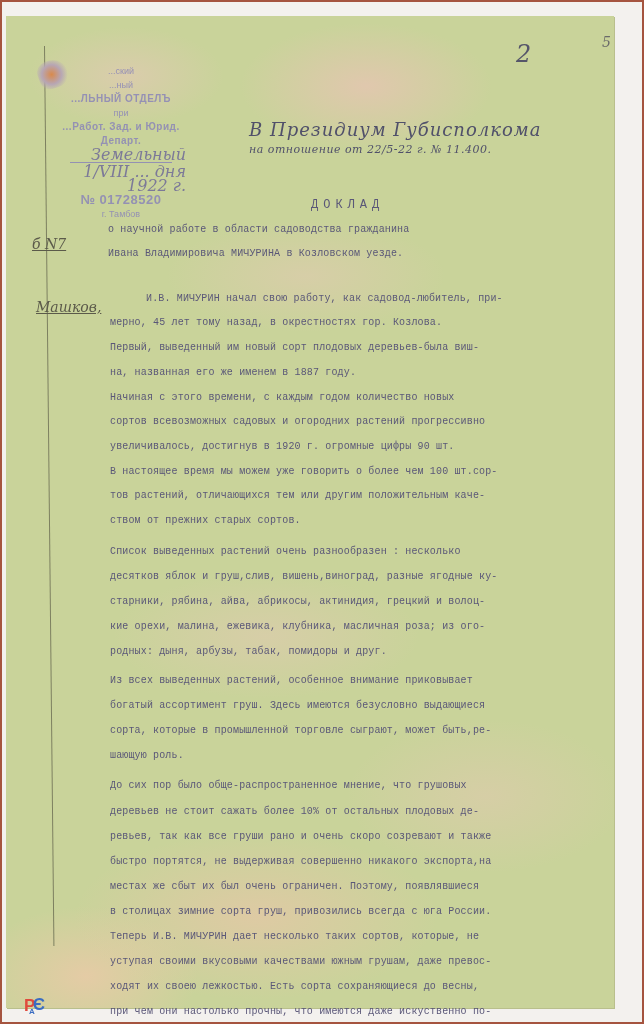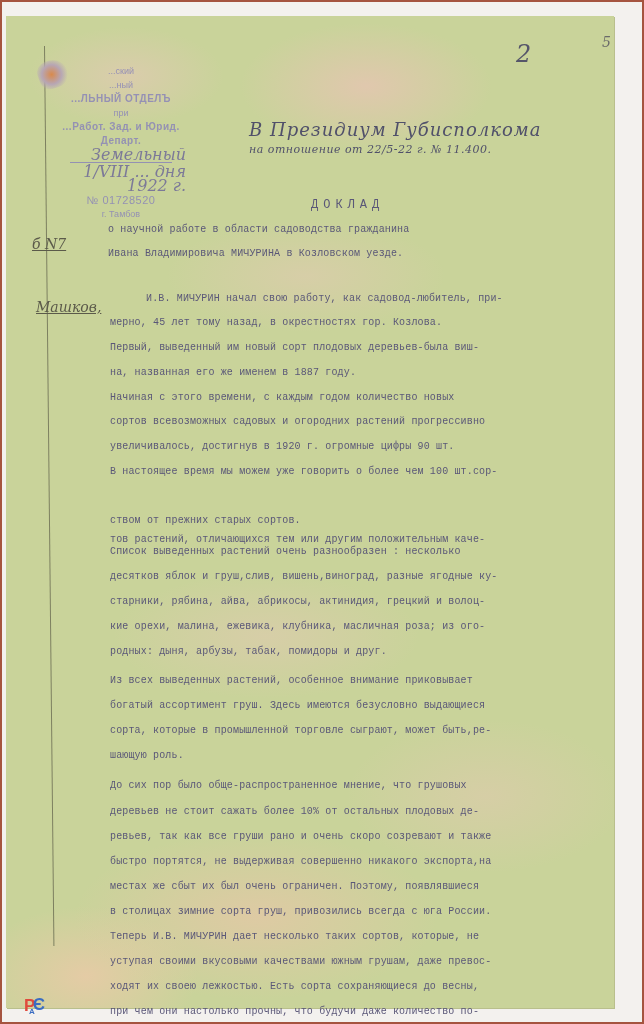--- a/index.html
+++ b/index.html
@@ -37,21 +37,21 @@
       transform: rotate(-20deg);
     }
     .stamp {
       position: absolute; left: 50px; top: 48px; width: 130px;
       color: #8b86b8; font-family: "Liberation Sans", sans-serif;
       font-size: 9px; line-height: 14px; text-align: center; opacity: 0.85;
     }
     .stamp .bold { font-weight: bold; font-size: 10px; letter-spacing: 0.5px; }
     .stamp .hand { font-family: "DejaVu Serif", serif; font-style: italic; color: #6f6a98; font-size: 16px; text-align: right; }
     .stamp .line { border-bottom: 1px solid #8b86b8; margin: 0 14px 2px; }
-    .stamp .num { font-size: 11px; font-weight: normal; letter-spacing: 0.5px; }
+    .stamp .num { font-size: 13px; font-weight: bold; letter-spacing: 0.5px; }
     .margin-note {
       position: absolute; font-family: "DejaVu Serif", serif; font-style: italic;
       color: #5b5a4a; font-size: 13px; text-decoration: underline;
     }
     .page-num {
       position: absolute; font-family: "DejaVu Serif", serif; font-style: italic;
       color: #6a6a6a;
     }
     .addressee {
       position: absolute; left: 243px; top: 103px; color: #50506a;
@@ -111,41 +111,41 @@
     <div class="typed" style="left:102px; top:232px;">Ивана Владимировича МИЧУРИНА в Козловском уезде.</div>
 
     <div class="typed" style="left:128px; top:277px;margin-left:12px;">И.В. МИЧУРИН начал свою работу, как садовод-любитель, при-</div>
     <div class="typed line-typed" style="top:301px;">мерно, 45 лет тому назад, в окрестностях гор. Козлова.</div>
     <div class="typed line-typed" style="top:326px;">   Первый, выведенный им новый сорт плодовых деревьев-была виш-</div>
     <div class="typed line-typed" style="top:351px;">на, названная его же именем в 1887 году.</div>
     <div class="typed line-typed" style="top:376px;">   Начиная с этого времени, с каждым годом количество новых</div>
     <div class="typed line-typed" style="top:400px;">сортов всевозможных садовых и огородних растений прогрессивно</div>
     <div class="typed line-typed" style="top:425px;">увеличивалось, достигнув в 1920 г. огромные цифры 90 шт.</div>
     <div class="typed line-typed" style="top:450px;">В настоящее время мы можем уже говорить о более чем 100 шт.сор-</div>
-    <div class="typed line-typed" style="top:474px;margin-top:44px;">тов растений, отличающихся тем или другим положительным каче-</div>
+    <div class="typed line-typed" style="top:474px;">тов растений, отличающихся тем или другим положительным каче-</div>
     <div class="typed line-typed" style="top:499px;">ством от прежних старых сортов.</div>
     <div class="typed line-typed" style="top:530px;">   Список выведенных растений очень разнообразен : несколько</div>
     <div class="typed line-typed" style="top:555px;">десятков яблок и груш,слив, вишень,виноград, разные ягодные ку-</div>
     <div class="typed line-typed" style="top:580px;">старники, рябина, айва, абрикосы, актинидия, грецкий и волоц-</div>
     <div class="typed line-typed" style="top:605px;">кие орехи, малина, ежевика, клубника, масличная роза; из ого-</div>
     <div class="typed line-typed" style="top:630px;">родных: дыня, арбузы, табак, помидоры и друг.</div>
     <div class="typed line-typed" style="top:659px;">   Из всех выведенных растений, особенное внимание приковывает</div>
     <div class="typed line-typed" style="top:684px;">богатый ассортимент груш. Здесь имеются безусловно выдающиеся</div>
     <div class="typed line-typed" style="top:709px;">сорта, которые в промышленной торговле сыграют, может быть,ре-</div>
     <div class="typed line-typed" style="top:734px;">шающую роль.</div>
     <div class="typed line-typed" style="top:764px;">   До сих пор было обще-распространенное мнение, что грушовых</div>
     <div class="typed line-typed" style="top:790px;">деревьев не стоит сажать более 10% от остальных плодовых де-</div>
     <div class="typed line-typed" style="top:815px;">ревьев, так как все груши рано и очень скоро созревают и также</div>
     <div class="typed line-typed" style="top:840px;">быстро портятся, не выдерживая совершенно никакого экспорта,на</div>
     <div class="typed line-typed" style="top:865px;">местах же сбыт их был очень ограничен. Поэтому, появлявшиеся</div>
     <div class="typed line-typed" style="top:890px;">в столицах зимние сорта груш, привозились всегда с юга России.</div>
     <div class="typed line-typed" style="top:915px;">Теперь И.В. МИЧУРИН дает несколько таких сортов, которые, не</div>
     <div class="typed line-typed" style="top:940px;">уступая своими вкусовыми качествами южным грушам, даже превос-</div>
     <div class="typed line-typed" style="top:965px;">ходят их своею лежкостью. Есть сорта сохраняющиеся до весны,</div>
-    <div class="typed line-typed" style="top:990px;">при чем они настолько прочны, что будучи даже количество по-</div>
+    <div class="typed line-typed" style="top:990px;">при чем они настолько прочны, что имеются даже искуственно по-</div>
 
     <div class="logo">
       <span class="r">Р</span>
       <span class="e">Э</span>
       <span class="a">А</span>
     </div>
   </div>
 </div>
 
 </body></html>

